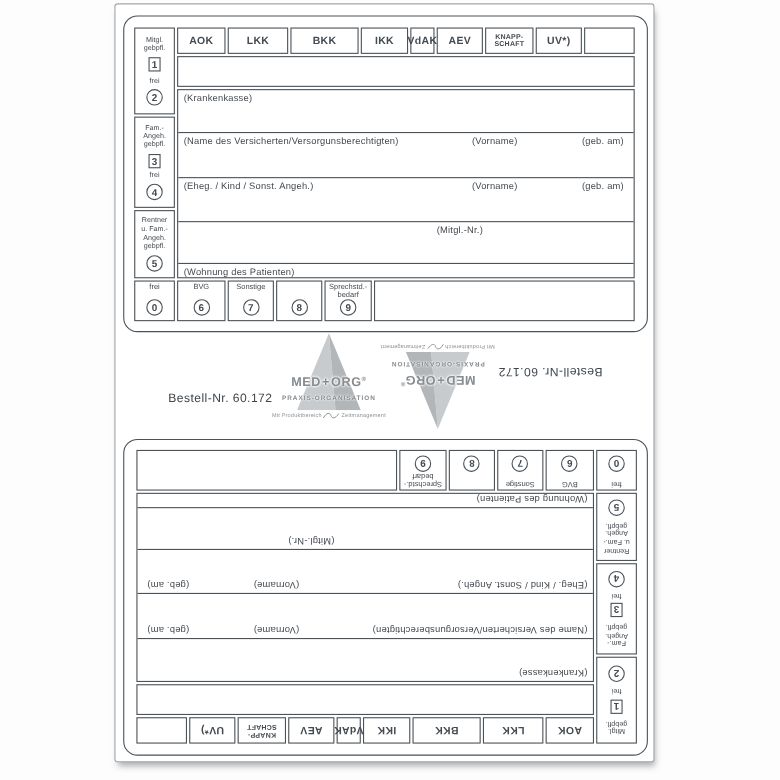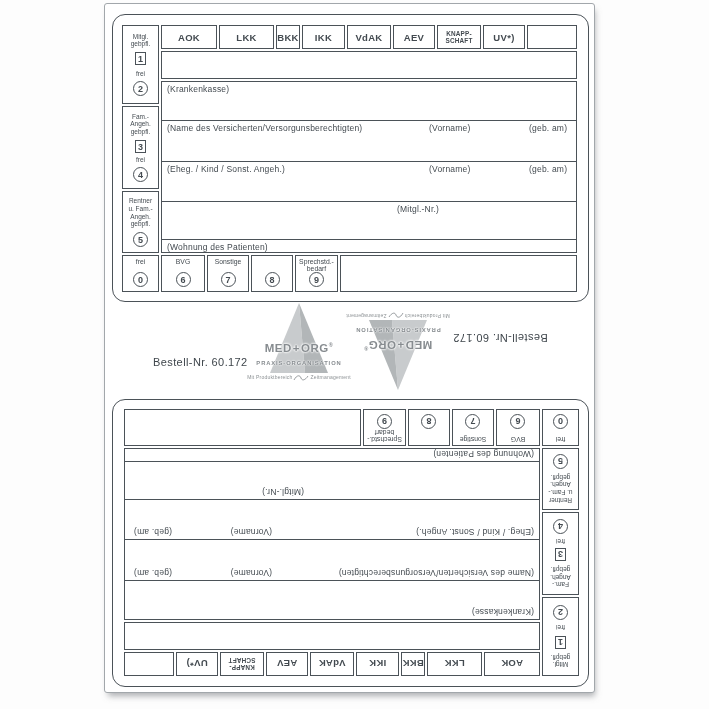--- a/index.html
+++ b/index.html
@@ -31,21 +31,21 @@
           line-height:12px; text-align:center; font-weight:bold; }
   .circ { width:15px; height:15px; border:1.3px solid #4b5258; border-radius:50%;
           font-size:9px; line-height:14px; text-align:center; font-weight:bold; }
 
   .hdr-row { position:absolute; left:39px; top:0; width:416px; height:24px;
              display:flex; gap:2px; }
   .hcell { border:1.4px solid #4b5258; display:flex; align-items:center; justify-content:center;
            font-weight:bold; font-size:9.5px; letter-spacing:.3px; text-align:center;
            white-space:pre-line; }
   .hcell.knapp { font-size:6.4px; line-height:1.1; letter-spacing:.2px; }
-  .hc0{width:56px} .hc1{width:55px} .hc2{width:24px} .hc3{width:43px} .hc4{width:44px}
+  .hc0{width:44px} .hc1{width:55px} .hc2{width:62px} .hc3{width:43px} .hc4{width:22px}
   .hc5{width:42px} .hc6{width:44px} .hc7{width:42px} .hc8{flex:1}
 
   .blank-row { position:absolute; left:39px; top:26px; width:416px; height:28px;
                border:1.4px solid #4b5258; }
 
   .block { position:absolute; left:39px; top:56px; width:416px; height:172px;
            border:1.4px solid #4b5258; display:flex; flex-direction:column; }
   .brow { position:relative; }
   .brow + .brow { border-top:1.4px solid #4b5258; }
   .r-kasse  { height:38px; } .r-name { height:41px; } .r-eheg { height:40px; }

